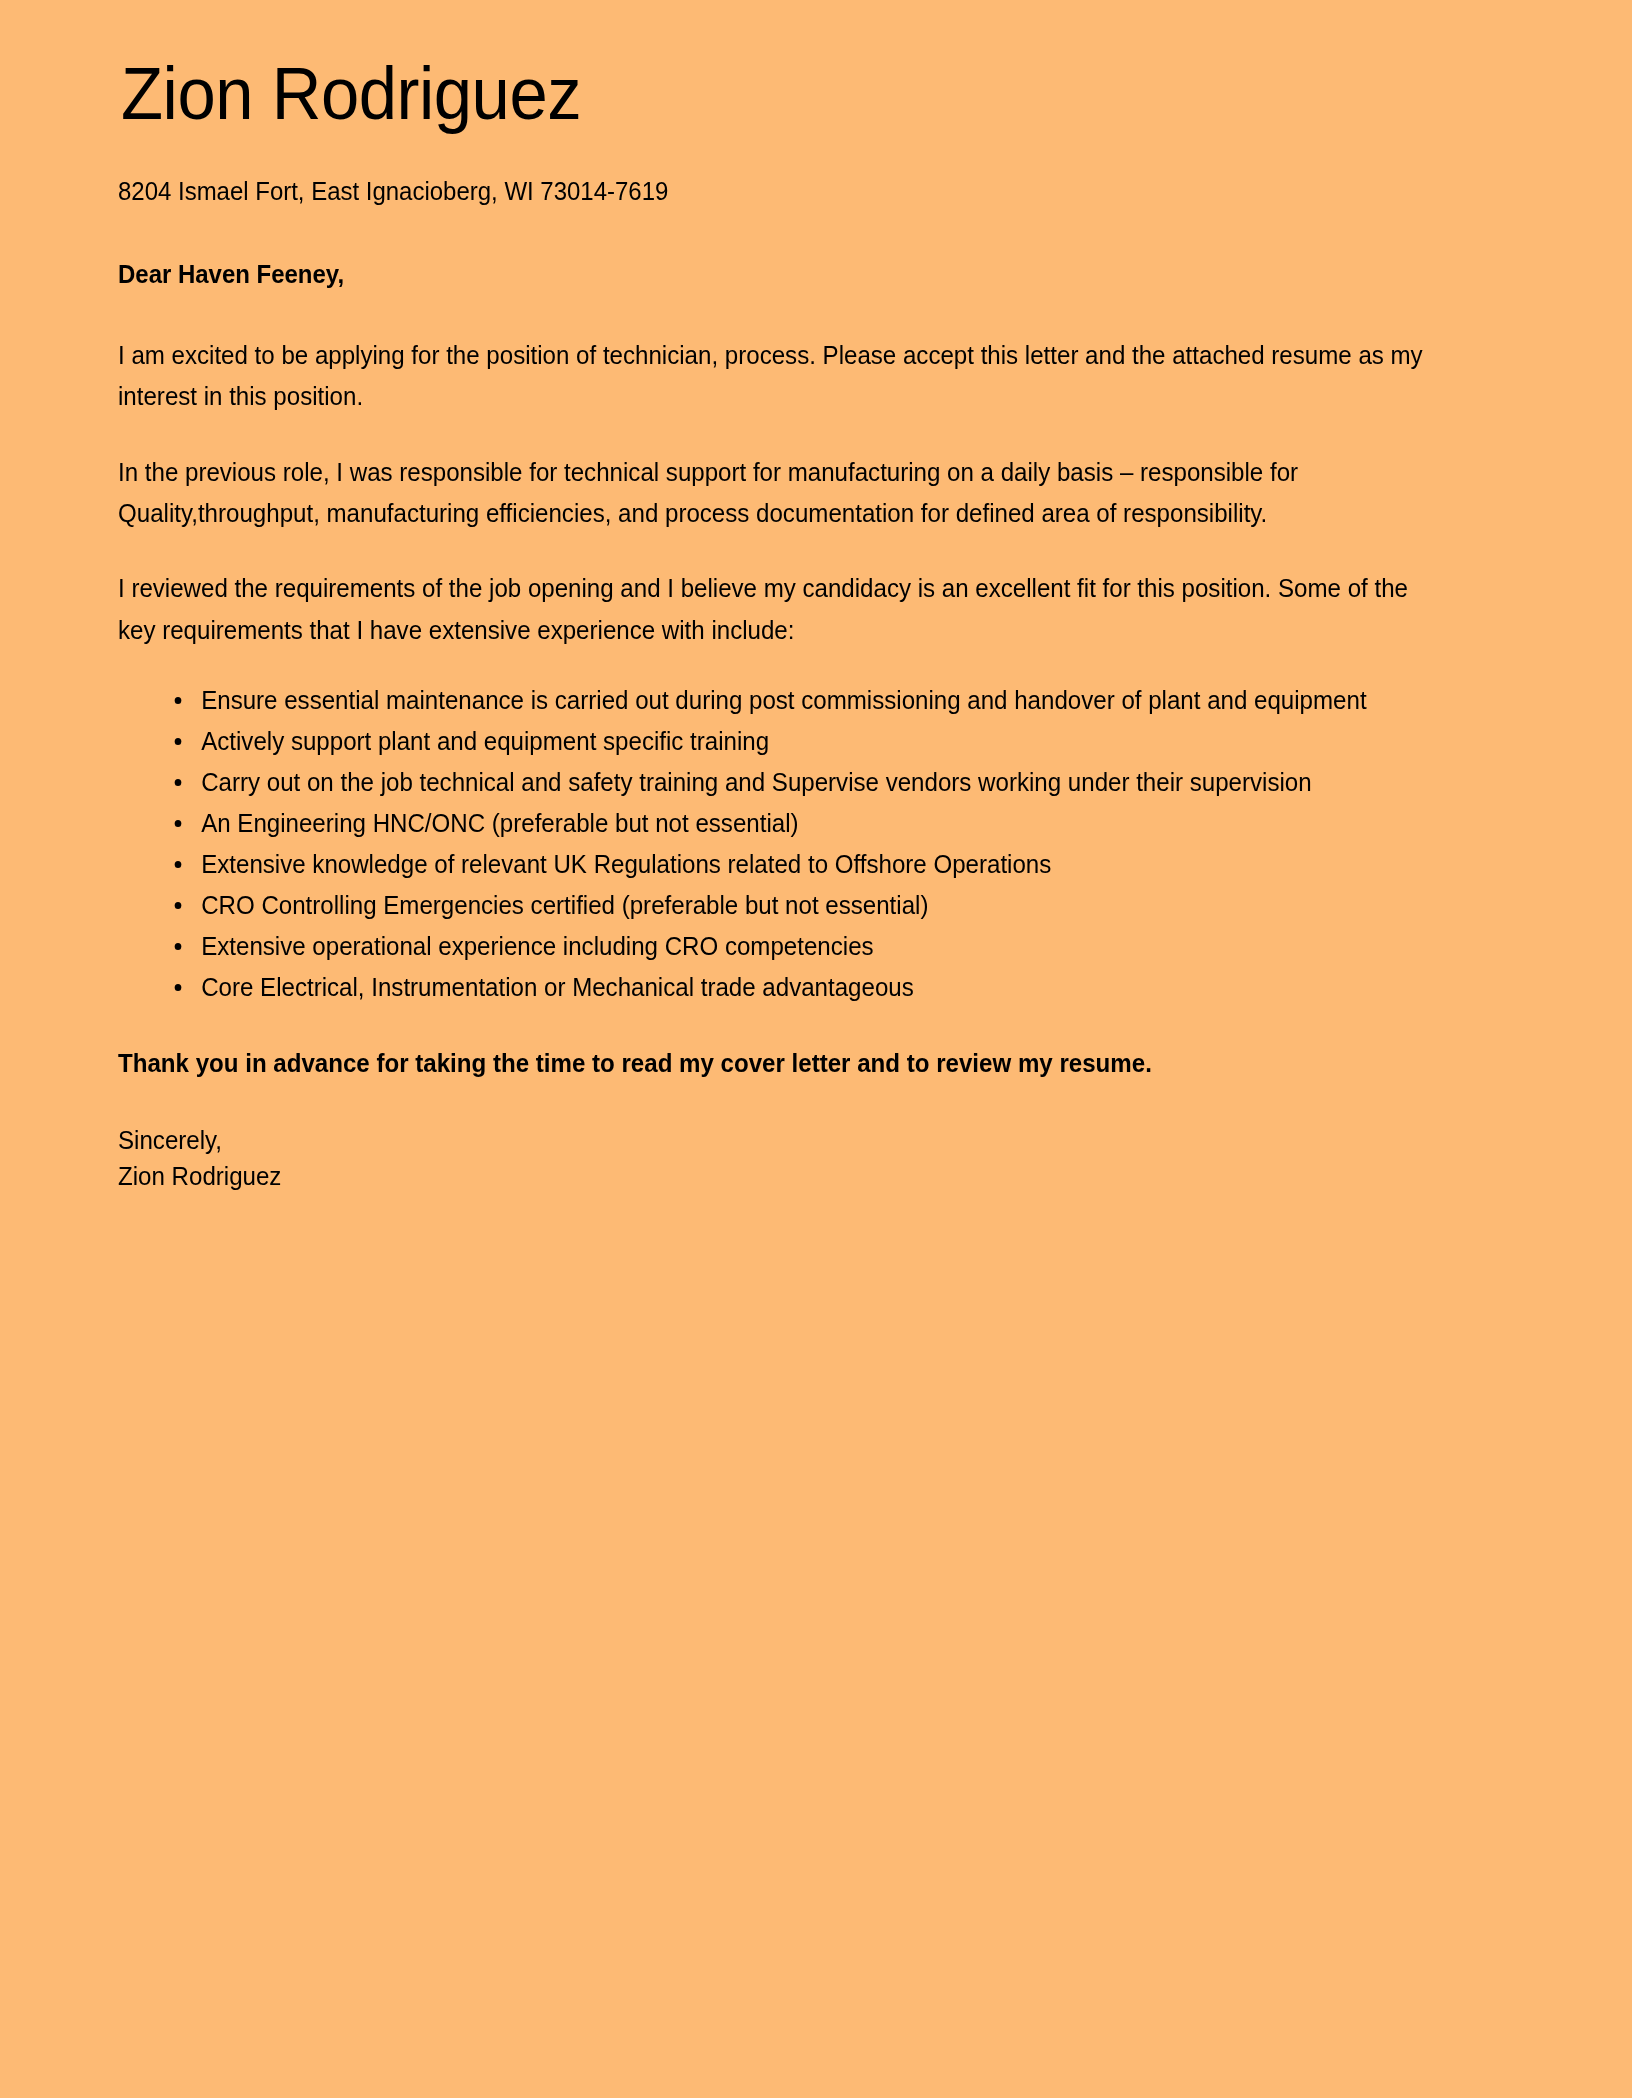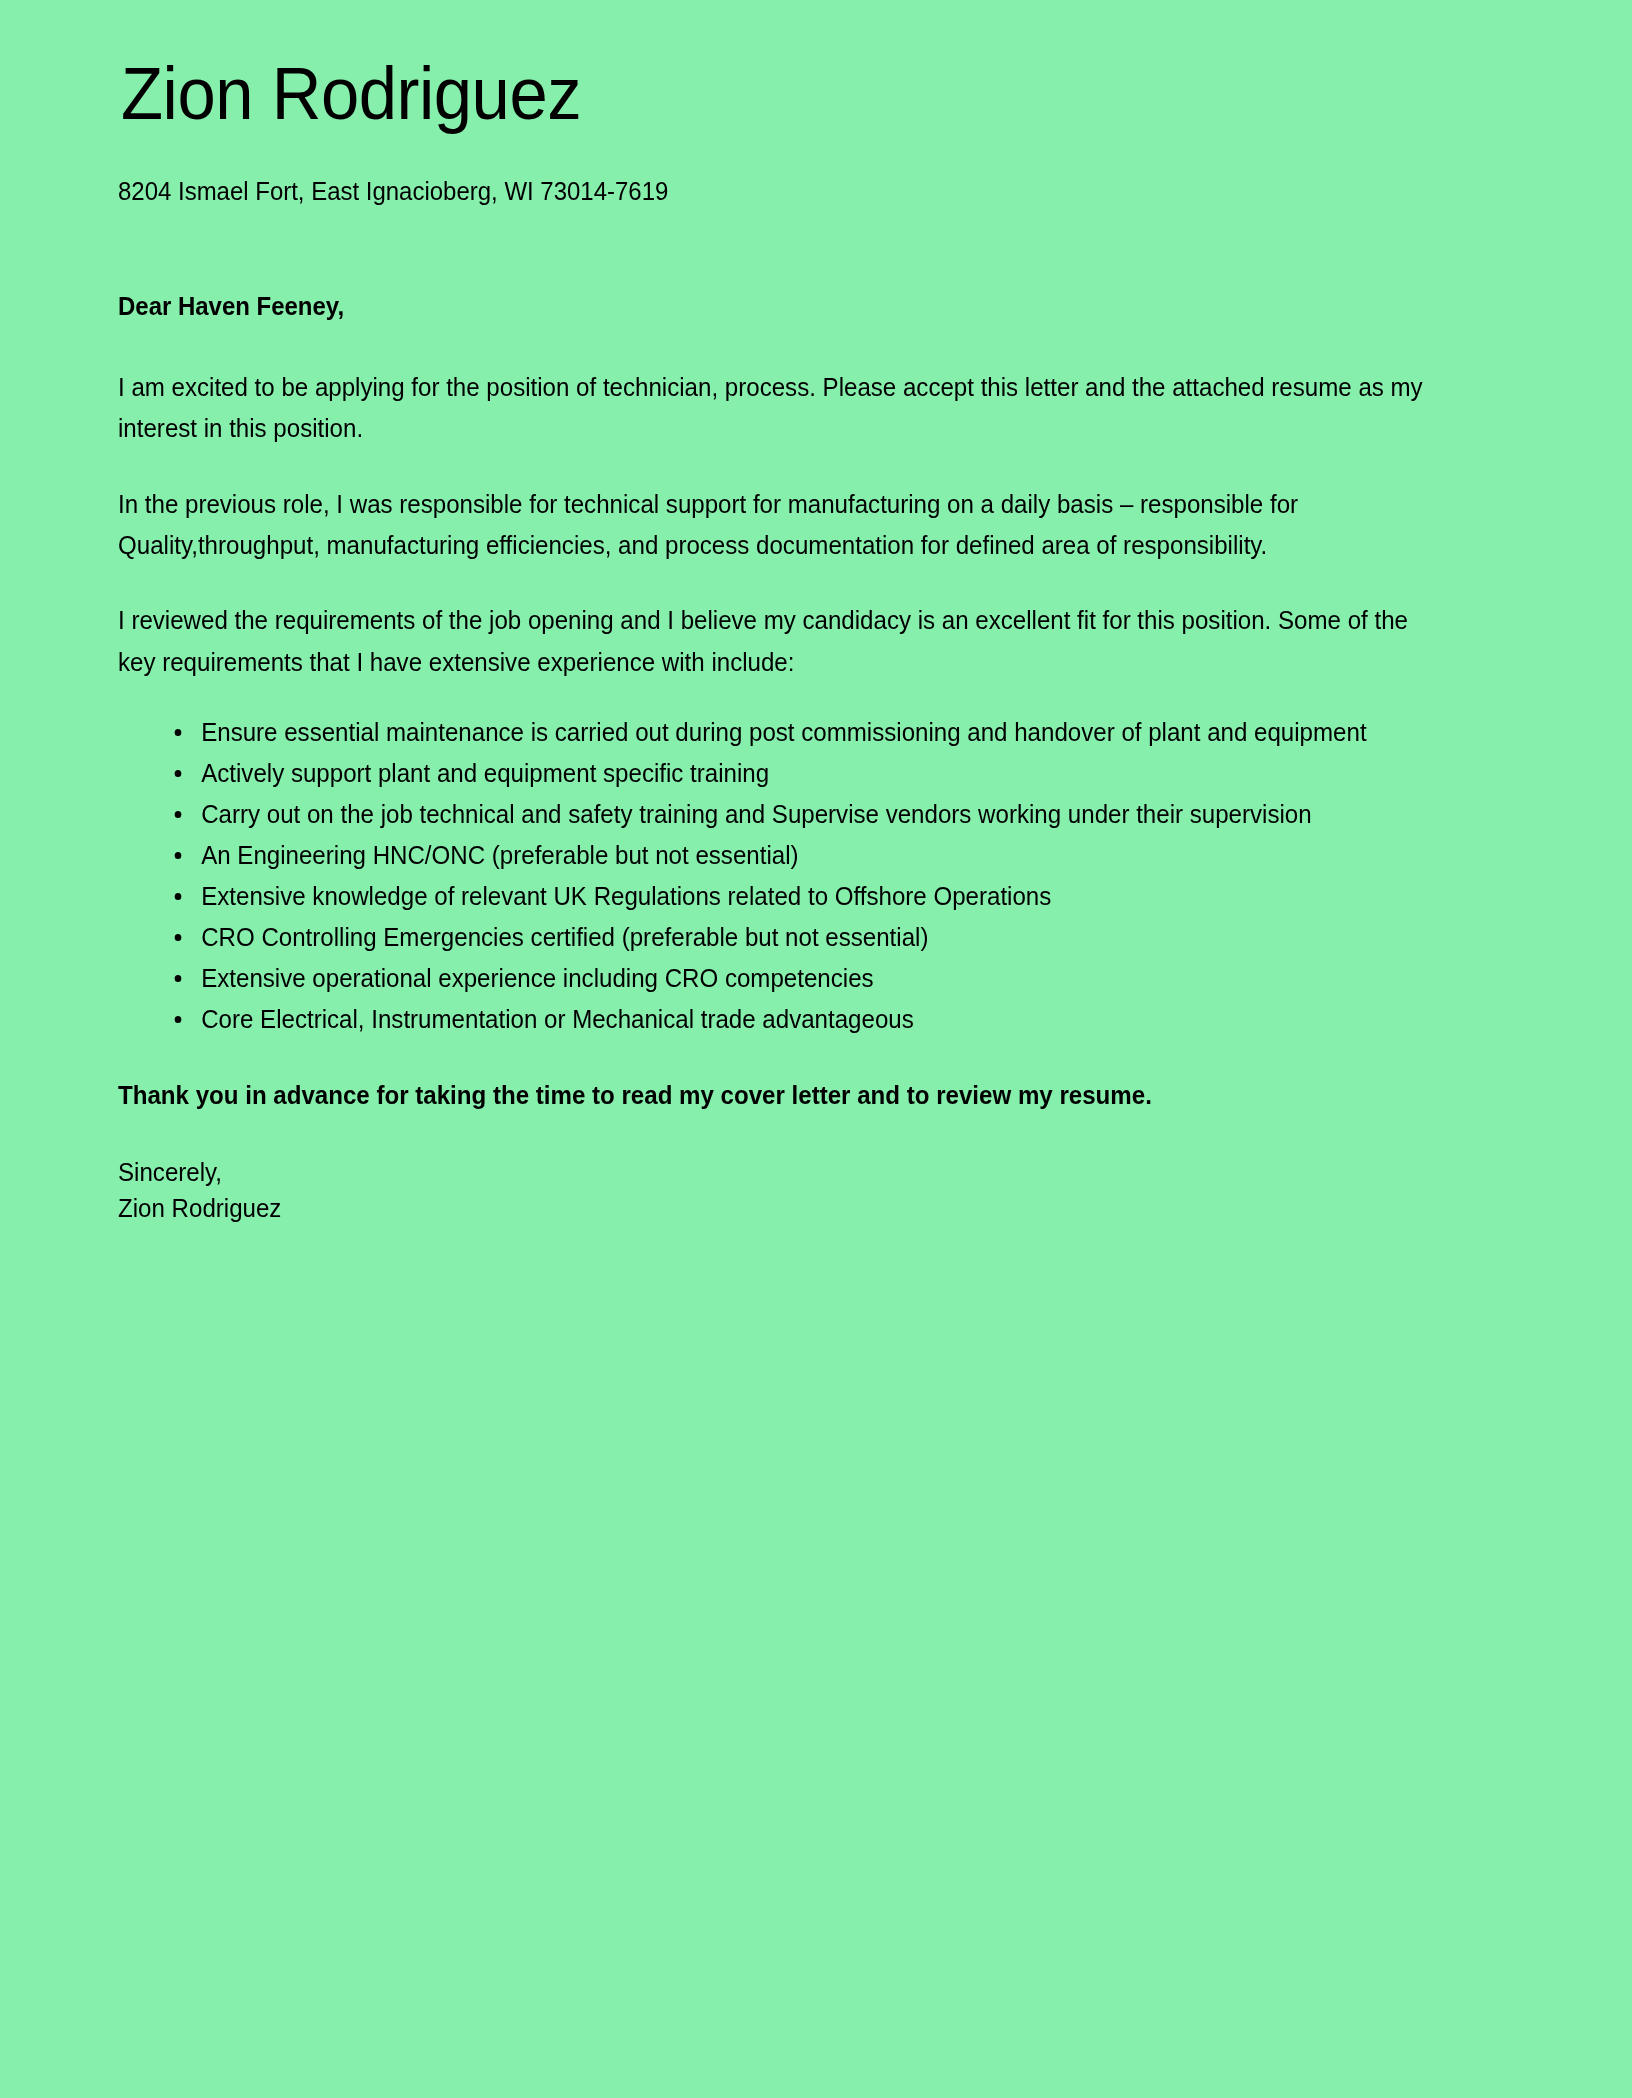--- a/index.html
+++ b/index.html
@@ -11,21 +11,21 @@
     width: 1632px;
     height: 2098px;
     font-family: "Liberation Sans", sans-serif;
     color: #000000;
     -webkit-font-smoothing: antialiased;
   }
   .page {
     position: relative;
     width: 1632px;
     height: 2098px;
-    background: #86efac;
+    background: #fdba74;
     box-sizing: border-box;
     padding: 56px 56px 0 118px;
   }
   .letter {
     width: 1400px;
   }
   .name-heading {
     font-size: 74px;
     font-weight: 400;
     line-height: 1.02;
@@ -39,21 +39,21 @@
   .address-line {
     font-size: 25.5px;
     font-weight: 400;
     line-height: 1.3;
     margin: 44px 0 0 0;
     transform: scaleX(0.94);
     transform-origin: left center;
     white-space: nowrap;
   }
   .body-block {
-    margin-top: 80px;
+    margin-top: 48px;
   }
   .salutation {
     font-size: 25.5px;
     font-weight: 700;
     line-height: 1.35;
     margin: 0 0 44px 0;
     transform: scaleX(0.94);
     transform-origin: left center;
   }
   .para {

